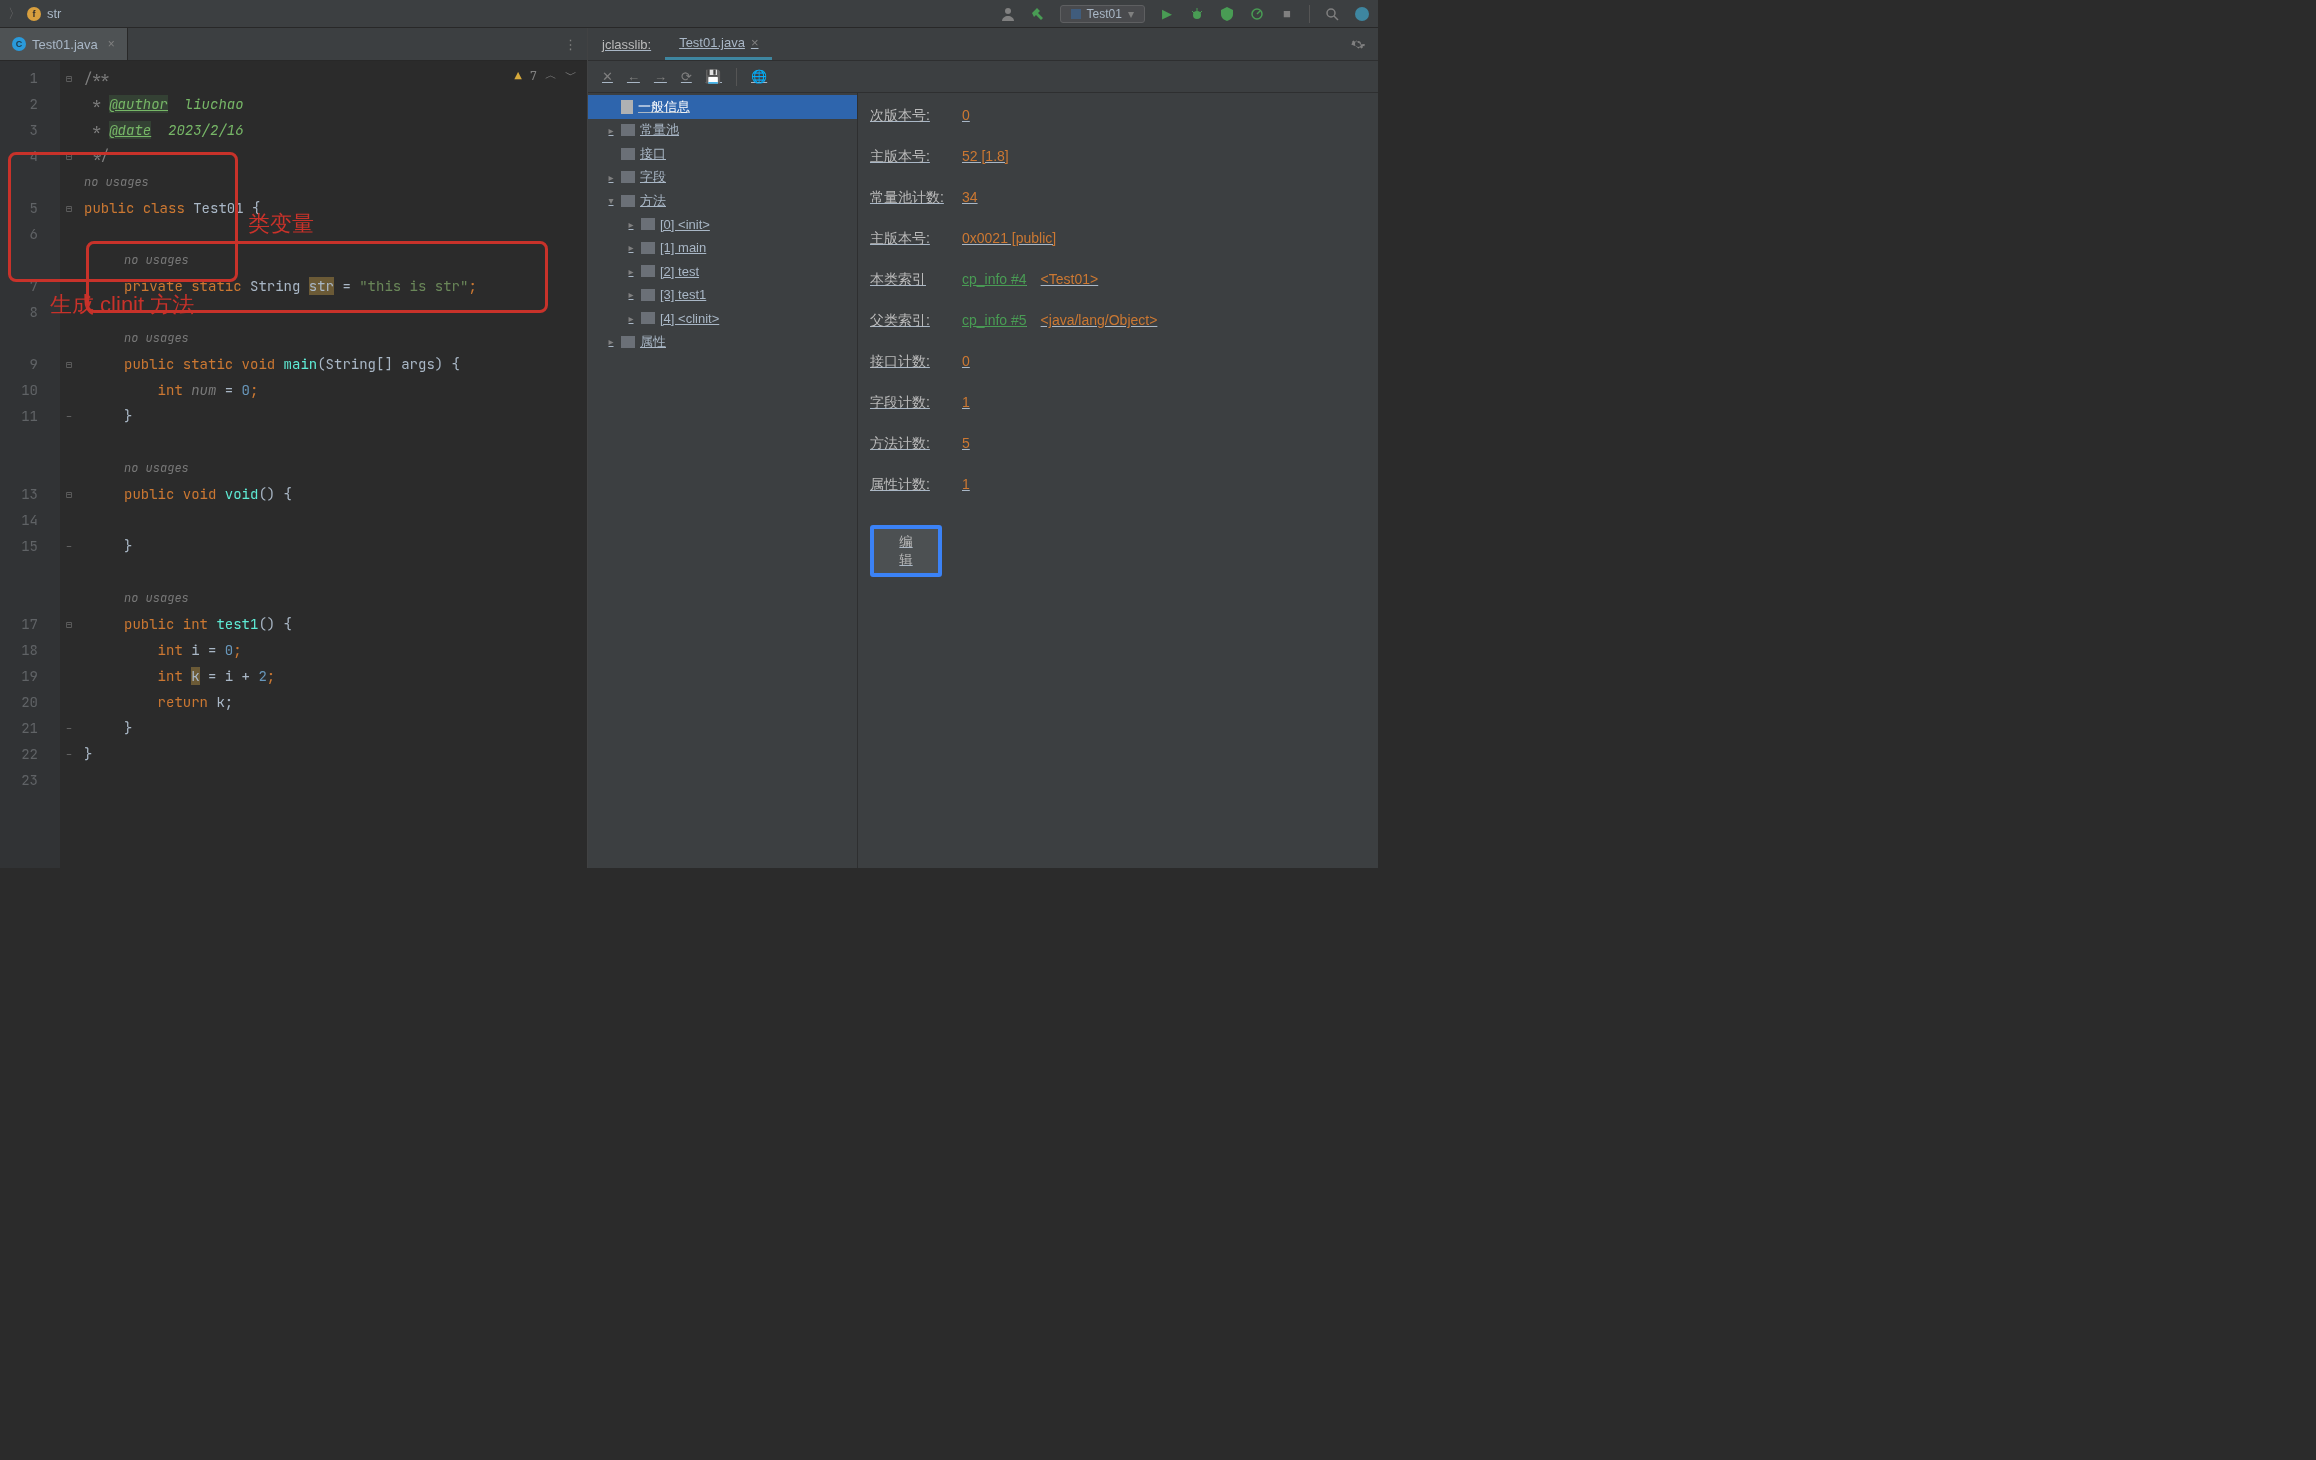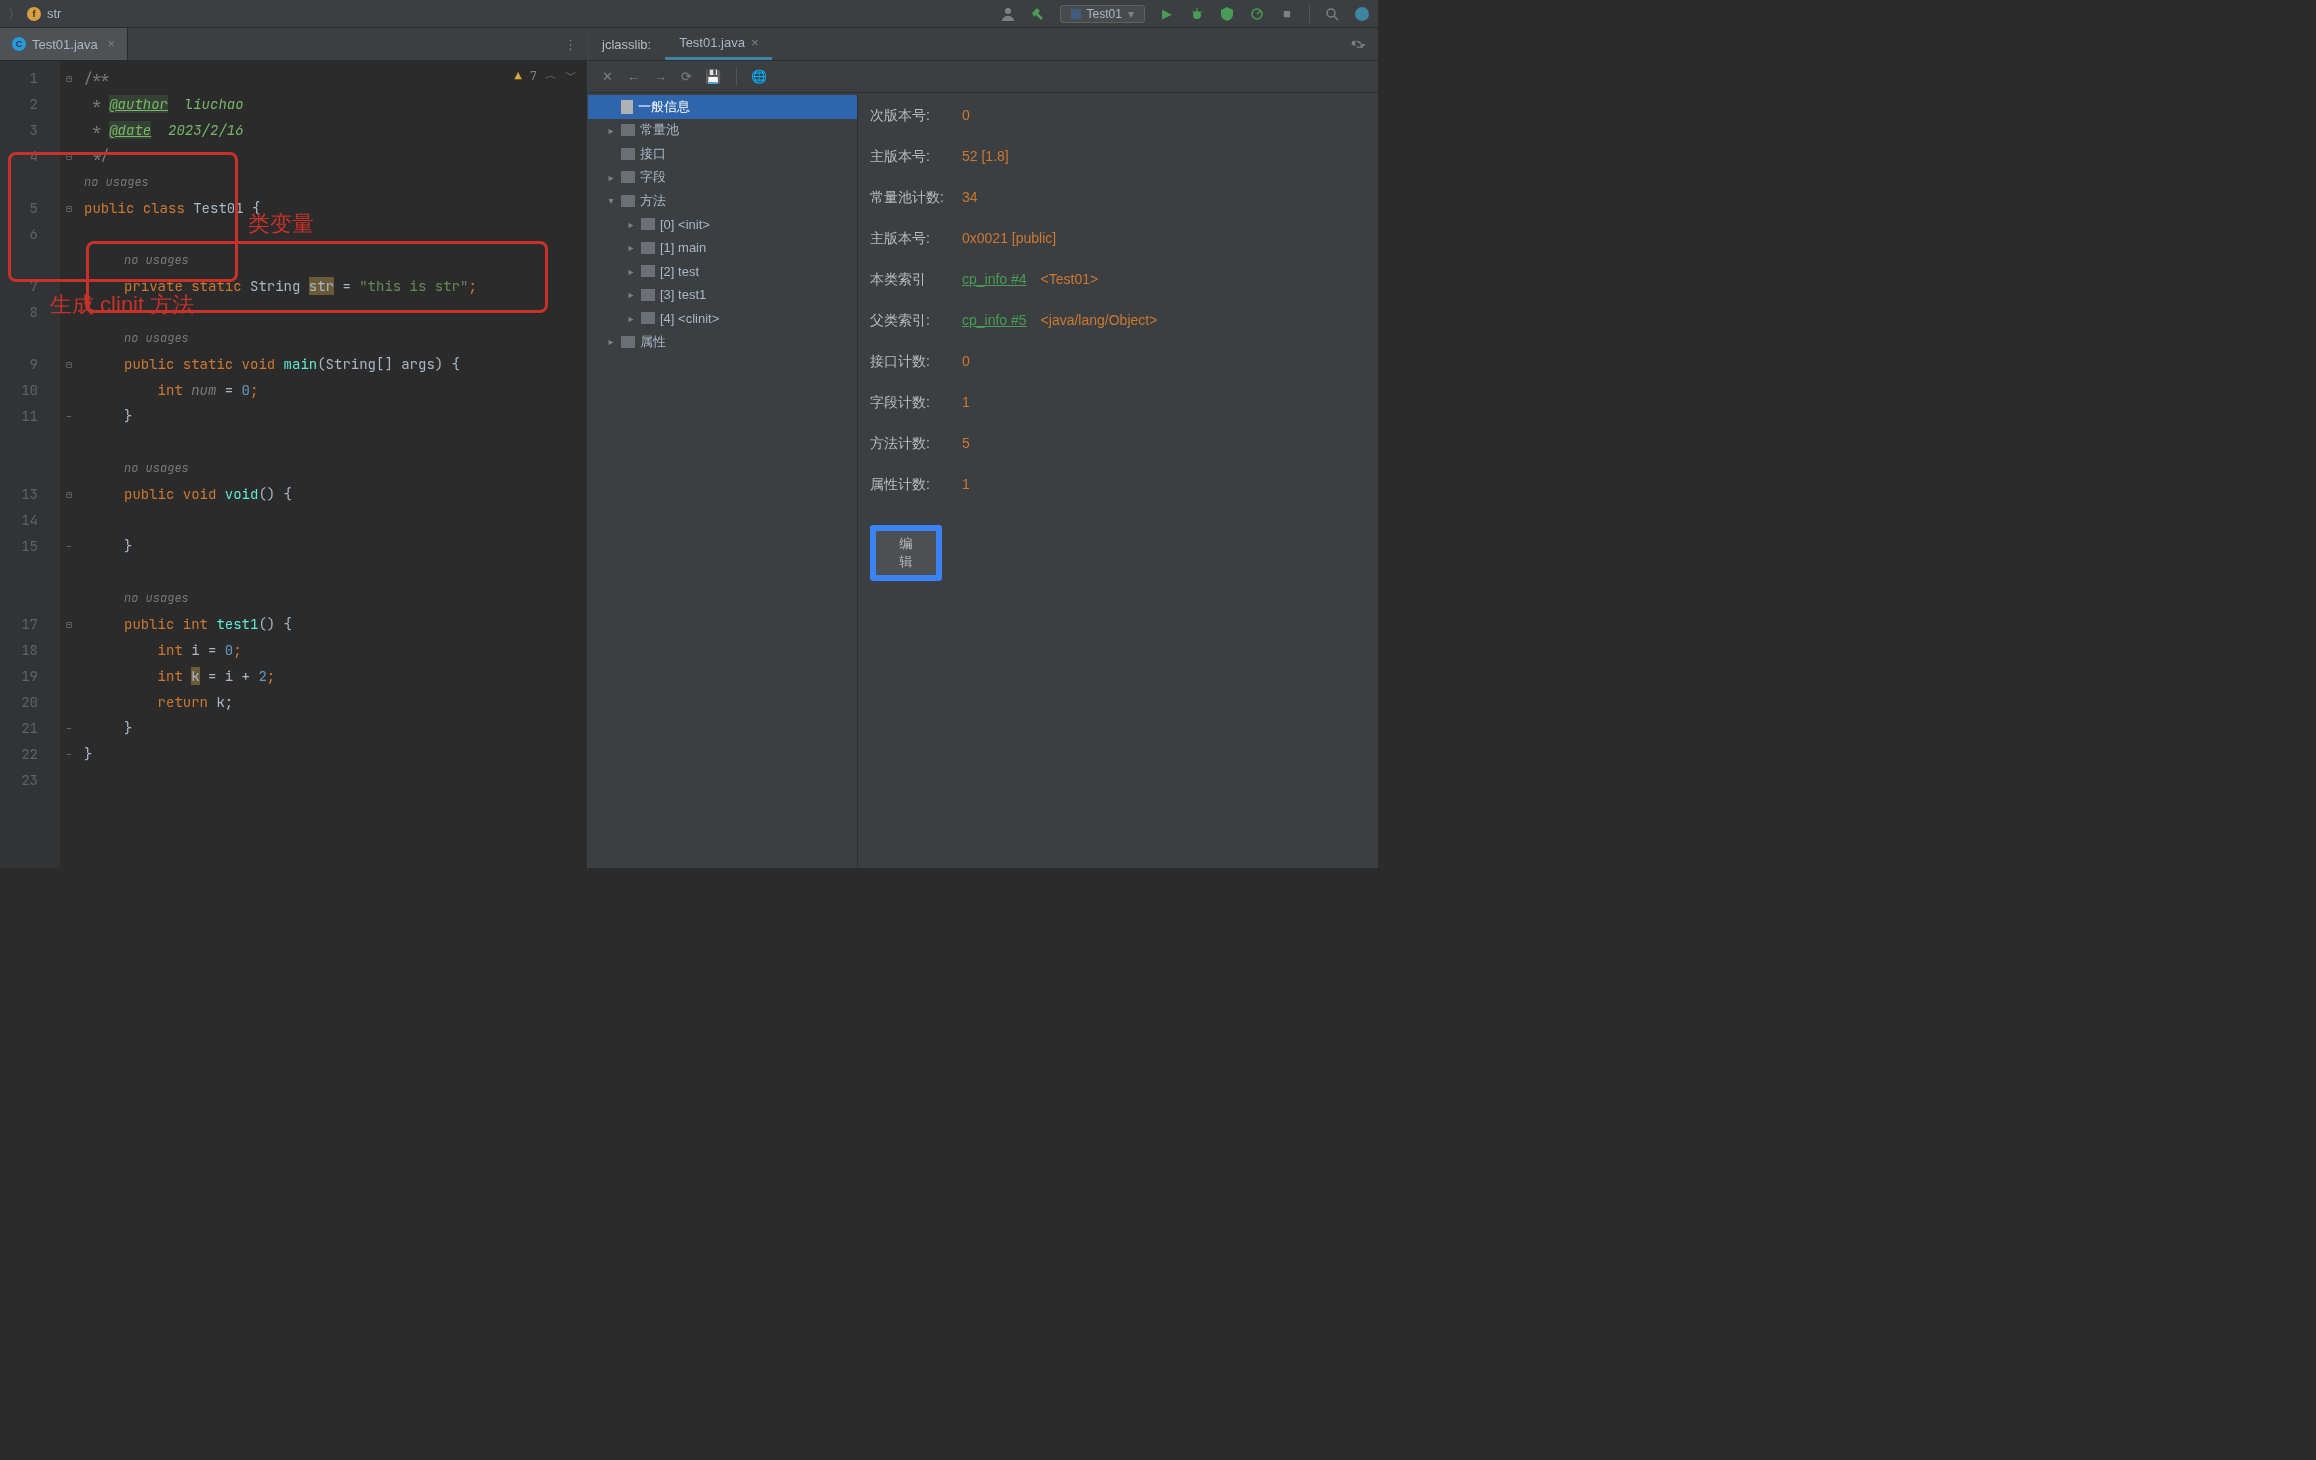--- a/index.html
+++ b/index.html
@@ -25,21 +25,21 @@
   border-bottom: 1px solid #282828;
 }
 .breadcrumb-sep { color: #6b6b6b; }
 .bc-icon { width: 14px; height: 14px; border-radius: 50%; background: #d89f3e; display: inline-block; font-size: 9px; color:#2b2b2b; line-height:14px; text-align:center; font-weight:bold;}
 .topbar .right { margin-left: auto; display: flex; gap: 14px; align-items: center; }
 .tb-icon { width:16px; height:16px; display:inline-flex; align-items:center; justify-content:center; color:#808080; cursor:pointer;}
 .tb-icon svg { width:16px; height:16px; }
 .run-config { background:#494a4d; border:1px solid #5e5f61; padding:1px 10px; border-radius:3px; display:flex; gap:6px; align-items:center; font-size:12px;}
 .main { flex: 1; display: flex; overflow: hidden; }
 .editor-side { width: 588px; display: flex; flex-direction: column; background: #2b2b2b; border-right: 1px solid #414243;}
-.jclass-side { flex: 1; display: flex; flex-direction: column; background: #3c3f41; }
+.jclass-side { flex: 1; display: flex; flex-direction: column; background: #3c3f41; text-decoration: underline; }
 .tabrow { height: 33px; background: #3c3f41; display: flex; align-items: stretch; border-bottom: 1px solid #282828; }
 .tab { display: flex; align-items: center; gap: 6px; padding: 0 12px; background: #4e5254; border-right: 1px solid #282828; font-size: 13px;}
 .tab .cls-icon { width:14px; height:14px; border-radius:50%; background:#2a9adb; color:#1e3a4a; font-weight:bold; font-size:9px; display:flex; align-items:center; justify-content:center;}
 .tab .close { color:#808080; font-size:12px; padding-left:4px;}
 .menu-dots { margin-left: auto; padding: 0 10px; display: flex; align-items: center; color:#808080; }
 .code-wrap { flex:1; display:flex; overflow:hidden; position:relative; font-family: "JetBrains Mono", "Consolas", monospace; font-size: 14px; }
 .gutter { width: 60px; background: #313335; color: #606366; text-align: right; padding-top: 4px;}
 .gutter .gline { height: 26px; line-height: 26px; padding-right: 22px; position:relative;}
 .fold-col { width: 18px; background:#2b2b2b; padding-top:4px;}
 .fold-col .frow { height:26px; display:flex; align-items:center; justify-content:center; color:#6b6b6b; font-size:10px;}
@@ -75,21 +75,21 @@
 .tnode .tw { width:10px; color:#808080; display:inline-block; text-align:center; font-size:10px;}
 .tnode .fic { width:14px; height:12px; background:#6b7077; display:inline-block;}
 .tnode .pic { width:12px; height:14px; background:#afb1b3; display:inline-block;}
 .tnode.d1 { padding-left:18px;}
 .tnode.d2 { padding-left:38px;}
 .info { flex:1; padding: 14px 12px; display:flex; flex-direction:column; gap:23px; font-size:14px;}
 .info-row { display:flex; gap:14px;}
 .info-row .k { width:78px; color:#bbbbbb;}
 .info-row .v { color:#cc7832;}
 .info-row .lnk { color:#499c54; text-decoration:underline;}
-.btn-edit { margin-top:8px; background:#4c5052; border:6px solid #3b82f6; color:#bbbbbb; padding:4px 20px; width:72px; border-radius:3px; cursor:pointer;}
+.btn-edit { margin-top:8px; background:#4c5052; border:4px solid #3b82f6; color:#bbbbbb; padding:4px 20px; width:72px; border-radius:3px; cursor:pointer;}
 </style>
 </head>
 <body>
 
 <div class="topbar">
   <span class="breadcrumb-sep">〉</span>
   <span class="bc-icon">f</span>
   <span>str</span>
   <div class="right">
     <span class="tb-icon">

